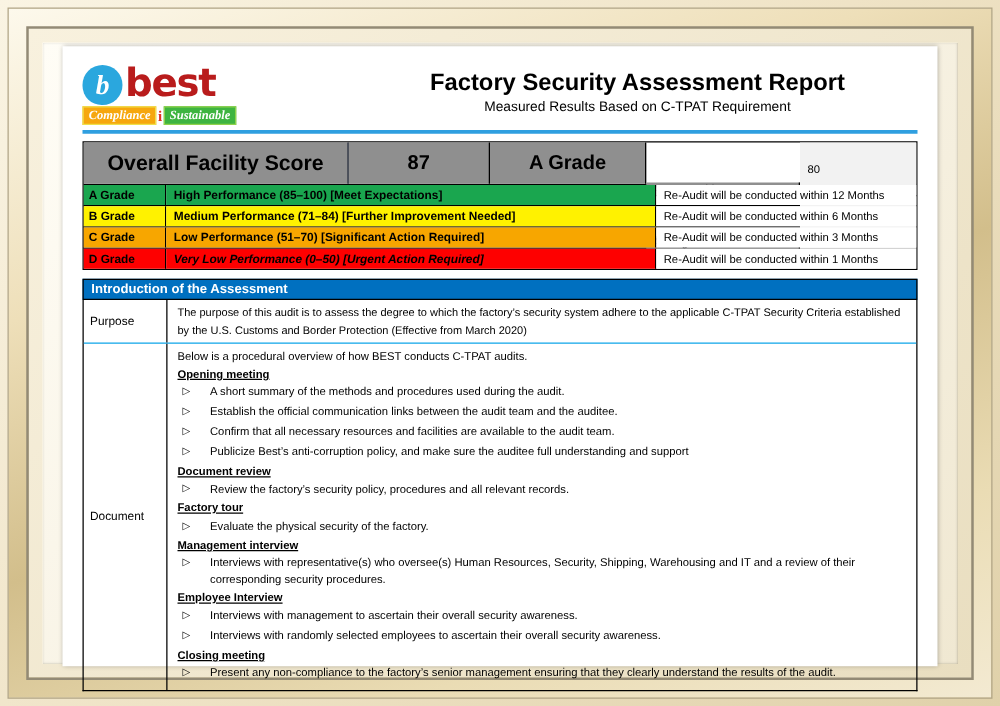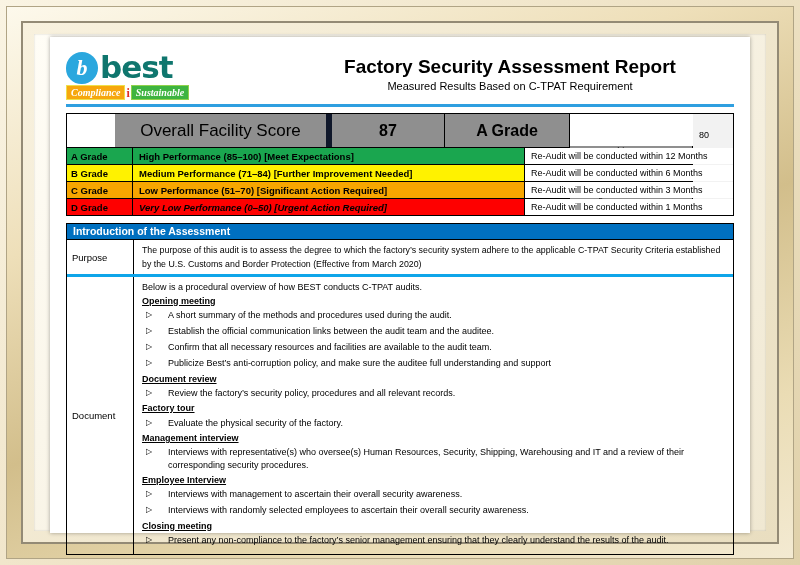--- a/index.html
+++ b/index.html
@@ -16,62 +16,62 @@
   .page{position:absolute;left:50px;top:37px;right:50px;bottom:32px;background:#fff;
         box-shadow:0 0 4px rgba(0,0,0,.35);}
   .doc{position:absolute;left:16px;right:16px;top:7px;bottom:3px;}
   
   .hdr{display:flex;height:56px;}
   .logo{width:160px;display:flex;flex-direction:column;justify-content:flex-end;}
   .logo-top{display:flex;align-items:center;}
   .logo-icon{width:32px;height:32px;border-radius:50% 50% 50% 48%;background:#2aa7de;color:#fff;
              display:flex;align-items:center;justify-content:center;
              font-family:"Liberation Serif",serif;font-style:italic;font-weight:bold;font-size:22px;}
-  .logo-word{color:#0f766e;font-weight:800;font-size:31px;line-height:.95;margin-left:2px;
+  .logo-word{color:#b91c1c;font-weight:800;font-size:31px;line-height:.95;margin-left:2px;
              letter-spacing:-1px;font-family:"DejaVu Sans",sans-serif;}
   .logo-tags{display:flex;align-items:center;margin-top:1px;}
   .tag-l{background:#f6a70d;border:1px solid #efe04a;color:#fff;font-family:"Liberation Serif",serif;
          font-style:italic;font-weight:bold;font-size:10px;line-height:13px;padding:0 4px;}
   .tag-i{color:#e03020;font-weight:bold;font-size:12px;line-height:12px;margin:0 1px;
          font-family:"Liberation Serif",serif;}
   .tag-r{background:#3eb440;border:1px solid #8fd24a;color:#fff;font-family:"Liberation Serif",serif;
          font-style:italic;font-weight:bold;font-size:10px;line-height:13px;padding:0 4px;}
   .titles{flex:1;text-align:center;padding:12px 0 0 60px;}
   .title{font-size:19px;font-weight:bold;}
   .subtitle{font-size:11px;margin-top:2px;}
   .blue-rule{height:3px;background:#2f9fe0;margin-top:4px;}
   
   .score-table{border:1px solid #000;margin-top:6px;}
   .st-row{display:flex;border-bottom:1px solid #000;}
   .st-row:last-child{border-bottom:none;}
   .main-row{height:33px;}
   .cell{display:flex;align-items:center;}
-  .c-olabel{width:211px;border-right:6px solid #0f172a;background:#8f8f8f;justify-content:center;
-            font-size:17px;font-weight:normal;margin-left:48px;}
+  .c-olabel{width:211px;border-right:1px solid #0f172a;background:#8f8f8f;justify-content:center;
+            font-size:17px;font-weight:bold;}
   .c-score{width:112px;border-right:1px solid #000;background:#8f8f8f;justify-content:center;
            font-size:16px;font-weight:bold;}
   .c-grade{width:124px;border-right:1px solid #000;background:#8f8f8f;justify-content:center;
            font-size:16px;font-weight:bold;}
   .c-avg{flex:1;display:flex;flex-direction:column;}
   .avg-row{display:flex;flex:1;border-bottom:1px solid #000;}
   .avg-row:last-child{border-bottom:none;}
   .avg-label{width:117px;border-right:1px solid #000;background:#8f8f8f;display:flex;
              align-items:center;padding-left:5px;font-size:9px;margin-top:32px;}
   .avg-value{flex:1;background:#f2f2f2;display:flex;align-items:center;padding-left:6px;font-size:9px;}
   .grade-row{height:16px;}
   .g-label{width:61px;border-right:1px solid #000;display:flex;align-items:center;
            padding-left:4px;font-size:9.5px;font-weight:bold;}
   .g-desc{width:385px;border-right:1px solid #000;display:flex;align-items:center;
           padding-left:6px;font-size:9.5px;font-weight:bold;}
   .g-audit{flex:1;background:#fff;display:flex;align-items:center;padding-left:6px;font-size:9px;}
   
   .section-bar{margin-top:7px;background:#0070c0;border:1px solid #000;color:#fff;
                font-weight:bold;font-size:10.5px;height:15px;line-height:15px;padding-left:6px;}
   .intro-table{border:1px solid #000;border-top:none;}
-  .i-row{display:flex;border-bottom:3px solid #0ea5e9;}
+  .i-row{display:flex;border-bottom:1px solid #0ea5e9;}
   .i-row:last-child{border-bottom:none;}
   .i-label{width:61px;border-right:1px solid #000;display:flex;align-items:center;
            padding-left:5px;font-size:9.5px;}
   .i-content{flex:1;}
   .purpose-content{padding:3px 10px 3px 8px;font-size:8.8px;line-height:1.6;}
   .processes-content{padding:3px 10px 4px 8px;font-size:9px;}
   .p-intro{margin:2px 0 3px;}
   .p-heading{font-weight:bold;text-decoration:underline;margin:3.5px 0;}
   .p-bullet{display:flex;margin:3.5px 0 3.5px 4px;}
   .p-bullet .glyph{width:22px;flex:0 0 22px;font-size:8px;padding-top:1px;}

